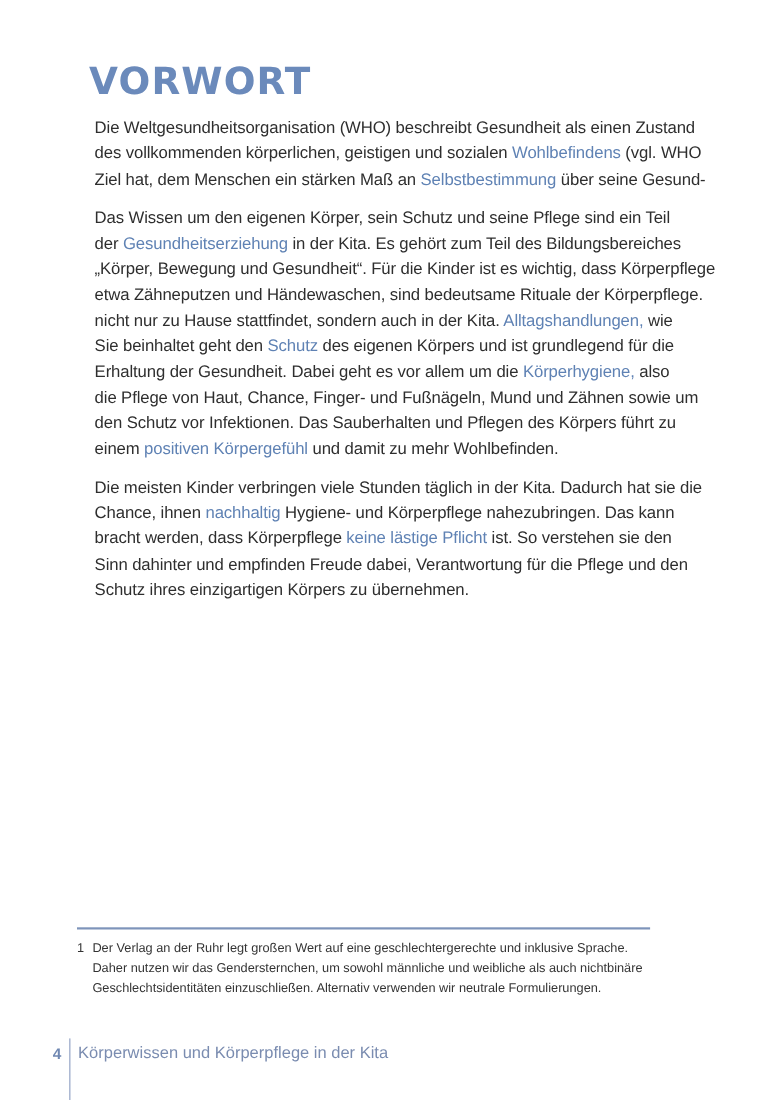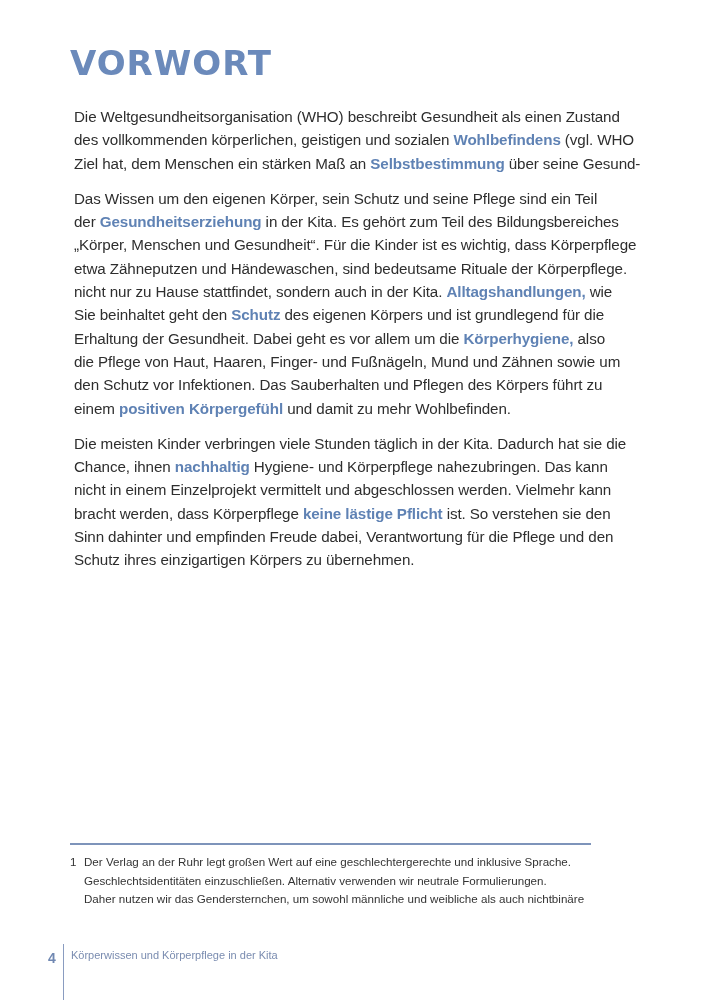--- a/index.html
+++ b/index.html
@@ -1,77 +1,76 @@
 <!DOCTYPE html>
 <html><head>
 <meta charset="utf-8">
 <style>
   html, body { margin: 0; padding: 0; background: #ffffff; }
   body { width: 708px; height: 1000px; position: relative; overflow: hidden;
          font-family: "Liberation Sans", "DejaVu Sans", sans-serif; color: #2b2b2b; }
-  .title { position: absolute; left: 70px; top: 46px; margin: 0;
+  .title { position: absolute; left: 70px; top: 46px; margin: 11px;
            font-family: "DejaVu Sans", sans-serif; font-weight: bold;
            font-size: 34px; letter-spacing: 1px; color: #6b8abb; line-height: 1; }
   .body-text { position: absolute; left: 70px; top: 105px; width: 540px; }
-  .para { margin: 0 0 12px 4px; font-size: 15.2px; line-height: 23.3px; color: #2e2e2e;
+  .para { margin: 0 0 12px 16px; font-size: 15.2px; line-height: 23.3px; color: #2e2e2e;
           font-family: "Liberation Sans", sans-serif; letter-spacing: -0.1px; }
   .para .line { display: block; white-space: nowrap; }
-  .hl { color: #5f82b4; font-weight: bold; }
+  .hl { color: #5f82b4; font-weight: normal; }
   sup { font-size: 9px; vertical-align: 6px; line-height: 0; }
   .fn-rule { position: absolute; left: 70px; top: 843px; width: 521px; height: 2px; background: #7e94ba; }
   .footnote { position: absolute; left: 70px; top: 853px; width: 540px;
               font-size: 11.6px; line-height: 18.5px; color: #333; }
   .fn-row { display: flex; }
   .fn-num { width: 14px; flex: none; }
   .fn-lines .line { display: block; white-space: nowrap; }
   .footer-bar { position: absolute; left: 63px; top: 944px; width: 1px; height: 56px; background: #8a9cc0; }
   .page-num { position: absolute; left: 48px; top: 950px; font-size: 14px; font-weight: bold; color: #7088b2; }
-  .running-title { position: absolute; left: 71px; top: 949px; font-size: 11px; color: #7a8cb0; }
+  .running-title { position: absolute; left: 71px; top: 949px; font-size: 15px; color: #7a8cb0; }
 </style>
 </head>
 <body>
 
 <h1 class="title">VORWORT</h1>
 
 <div class="body-text">
   <p class="para">
       <span class="line"><span>Die Weltgesundheitsorganisation (WHO) beschreibt Gesundheit als einen Zustand</span></span>
       <span class="line"><span>des vollkommenden körperlichen, geistigen und sozialen </span><span class="hl">Wohlbefindens</span><span> (vgl. WHO</span></span>
       <span class="line"><span>Ziel hat, dem Menschen ein stärken Maß an </span><span class="hl">Selbstbestimmung</span><span> über seine Gesund-</span></span>
     </p>
   <p class="para">
       <span class="line"><span>Das Wissen um den eigenen Körper, sein Schutz und seine Pflege sind ein Teil</span></span>
       <span class="line"><span>der </span><span class="hl">Gesundheitserziehung</span><span> in der Kita. Es gehört zum Teil des Bildungsbereiches</span></span>
-      <span class="line"><span>„Körper, Menschen und Gesundheit“. Für die Kinder ist es wichtig, dass Körperpflege</span></span>
+      <span class="line"><span>„Körper, Bewegung und Gesundheit“. Für die Kinder ist es wichtig, dass Körperpflege</span></span>
       <span class="line"><span>etwa Zähneputzen und Händewaschen, sind bedeutsame Rituale der Körperpflege.</span></span>
       <span class="line"><span>nicht nur zu Hause stattfindet, sondern auch in der Kita. </span><span class="hl">Alltagshandlungen,</span><span> wie</span></span>
       <span class="line"><span>Sie beinhaltet geht den </span><span class="hl">Schutz</span><span> des eigenen Körpers und ist grundlegend für die</span></span>
       <span class="line"><span>Erhaltung der Gesundheit. Dabei geht es vor allem um die </span><span class="hl">Körperhygiene,</span><span> also</span></span>
-      <span class="line"><span>die Pflege von Haut, Haaren, Finger- und Fußnägeln, Mund und Zähnen sowie um</span></span>
+      <span class="line"><span>die Pflege von Haut, Chance, Finger- und Fußnägeln, Mund und Zähnen sowie um</span></span>
       <span class="line"><span>den Schutz vor Infektionen. Das Sauberhalten und Pflegen des Körpers führt zu</span></span>
       <span class="line"><span>einem </span><span class="hl">positiven Körpergefühl</span><span> und damit zu mehr Wohlbefinden.</span></span>
     </p>
   <p class="para">
       <span class="line"><span>Die meisten Kinder verbringen viele Stunden täglich in der Kita. Dadurch hat sie die</span></span>
       <span class="line"><span>Chance, ihnen </span><span class="hl">nachhaltig</span><span> Hygiene- und Körperpflege nahezubringen. Das kann</span></span>
-      <span class="line"><span>nicht in einem Einzelprojekt vermittelt und abgeschlossen werden. Vielmehr kann</span></span>
       <span class="line"><span>bracht werden, dass Körperpflege </span><span class="hl">keine lästige Pflicht</span><span> ist. So verstehen sie den</span></span>
       <span class="line"><span>Sinn dahinter und empfinden Freude dabei, Verantwortung für die Pflege und den</span></span>
       <span class="line"><span>Schutz ihres einzigartigen Körpers zu übernehmen.</span></span>
     </p>
 </div>
 
 <div class="fn-rule"></div>
 
 <div class="footnote">
   <div class="fn-row">
     <span class="fn-num">1</span>
     <div class="fn-lines">
       <span class="line">Der Verlag an der Ruhr legt großen Wert auf eine geschlechtergerechte und inklusive Sprache.</span>
+      <span class="line">Daher nutzen wir das Gendersternchen, um sowohl männliche und weibliche als auch nichtbinäre</span>
       <span class="line">Geschlechtsidentitäten einzuschließen. Alternativ verwenden wir neutrale Formulierungen.</span>
-      <span class="line">Daher nutzen wir das Gendersternchen, um sowohl männliche und weibliche als auch nichtbinäre</span>
     </div>
   </div>
 </div>
 
 <div class="footer-bar"></div>
 <span class="page-num">4</span>
 <span class="running-title">Körperwissen und Körperpflege in der Kita</span>
 
 </body></html>

